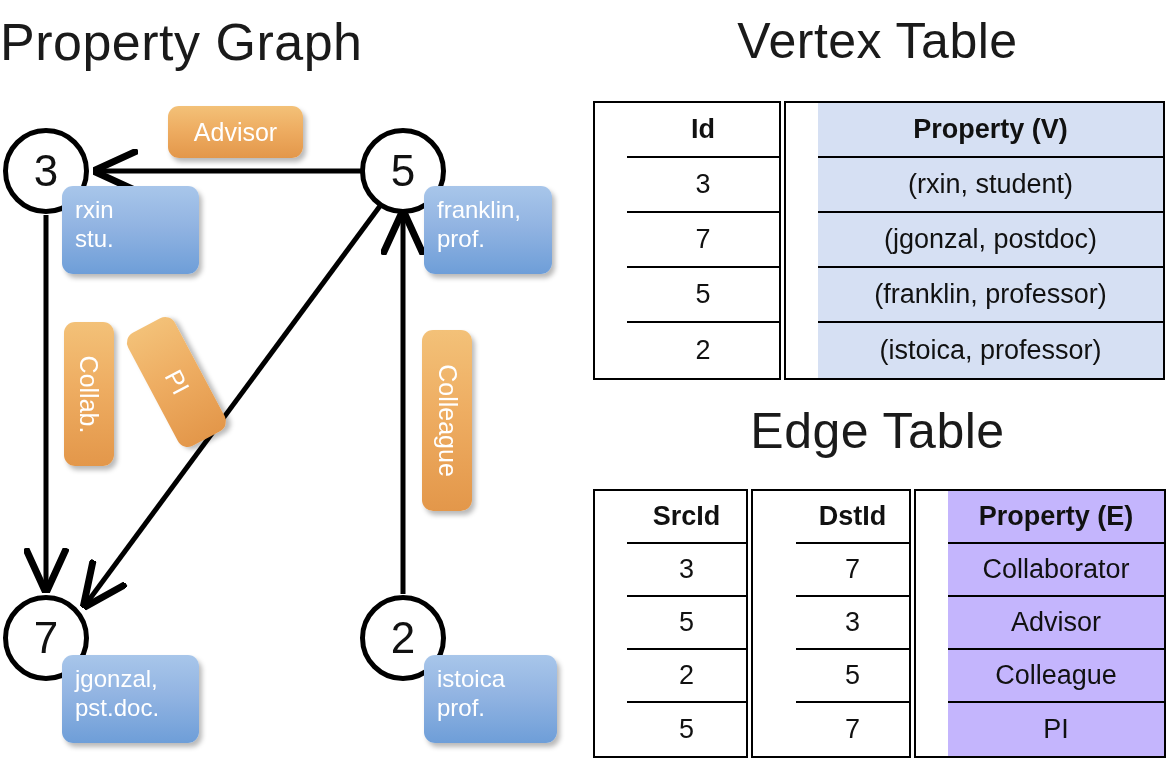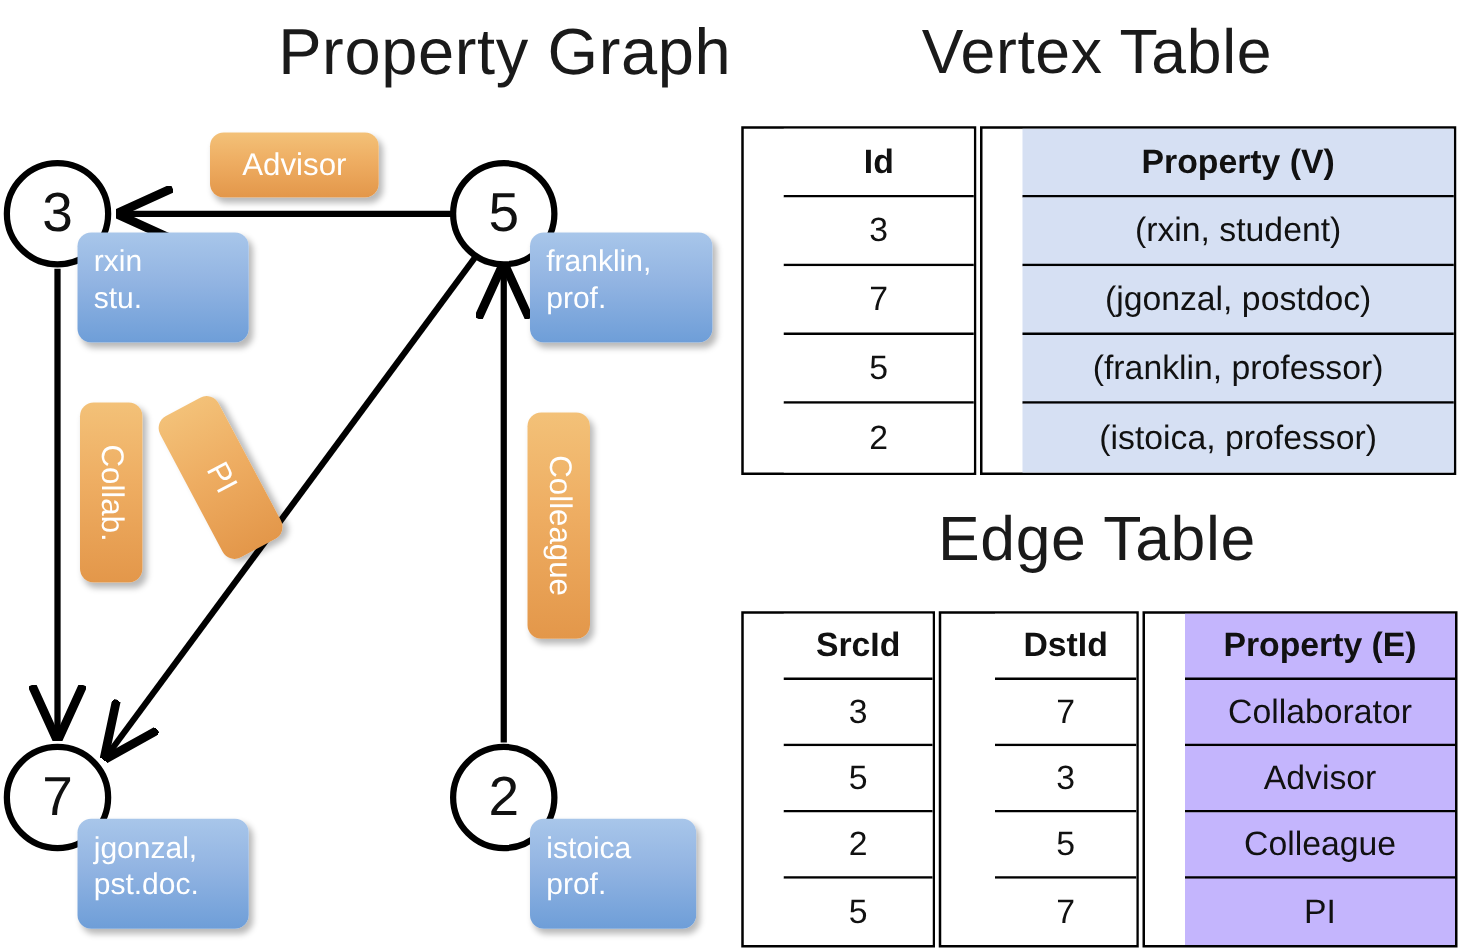--- a/index.html
+++ b/index.html
@@ -21,21 +21,21 @@
     position: absolute;
     font-family: "Liberation Sans", sans-serif;
     font-weight: 300;
     color: #1a1a1a;
     white-space: nowrap;
     letter-spacing: 0.5px;
   }
   #title-property-graph {
     left: 0; top: 12px;
     width: 585px;
-    text-align: right;
+    text-align: left;
     font-size: 52px;
   }
   #title-vertex-table {
     left: 585px; top: 12px;
     width: 585px;
     text-align: center;
     font-size: 50px;
   }
   #title-edge-table {
     left: 585px; top: 402px;
@@ -191,21 +191,21 @@
 
   <div class="node-circle" style="left:3px; top:595px;">7</div>
 
   <div class="node-circle" style="left:360px; top:595px;">2</div>
 
   <div class="prop-box" style="left:62px; top:186px; width:137px; height:88px;">
     <span class="ln">rxin</span>
     <span class="ln">stu.</span>
   </div>
 
-  <div class="prop-box" style="left:424px; top:186px; width:146px; height:88px;">
+  <div class="prop-box" style="left:424px; top:186px; width:128px; height:88px;">
     <span class="ln">franklin,</span>
     <span class="ln">prof.</span>
   </div>
 
   <div class="prop-box" style="left:62px; top:655px; width:137px; height:88px;">
     <span class="ln">jgonzal,</span>
     <span class="ln">pst.doc.</span>
   </div>
 
   <div class="prop-box" style="left:424px; top:655px; width:133px; height:88px;">

